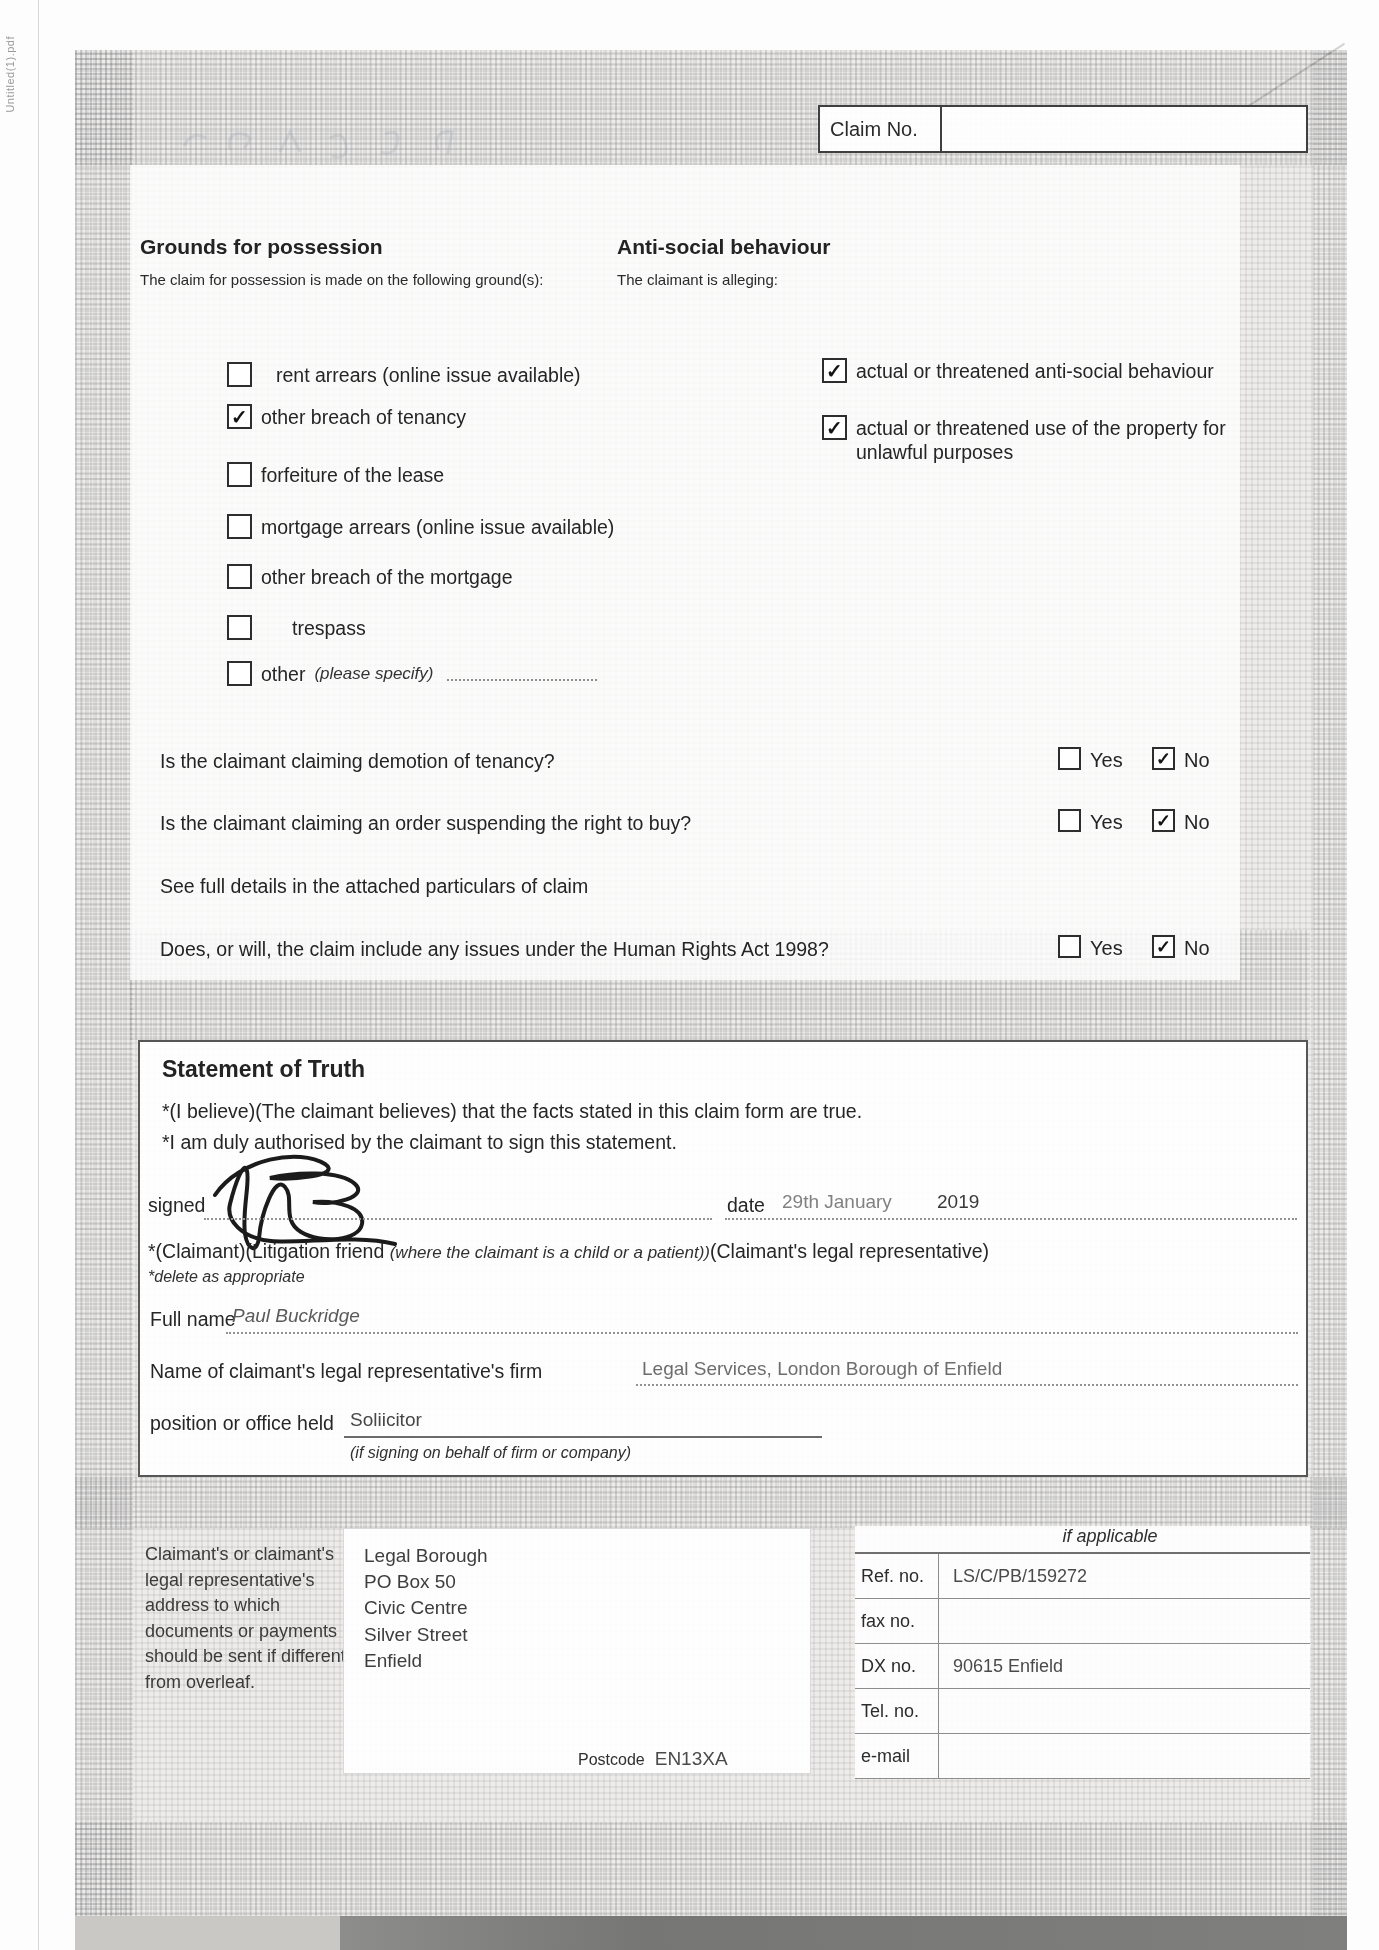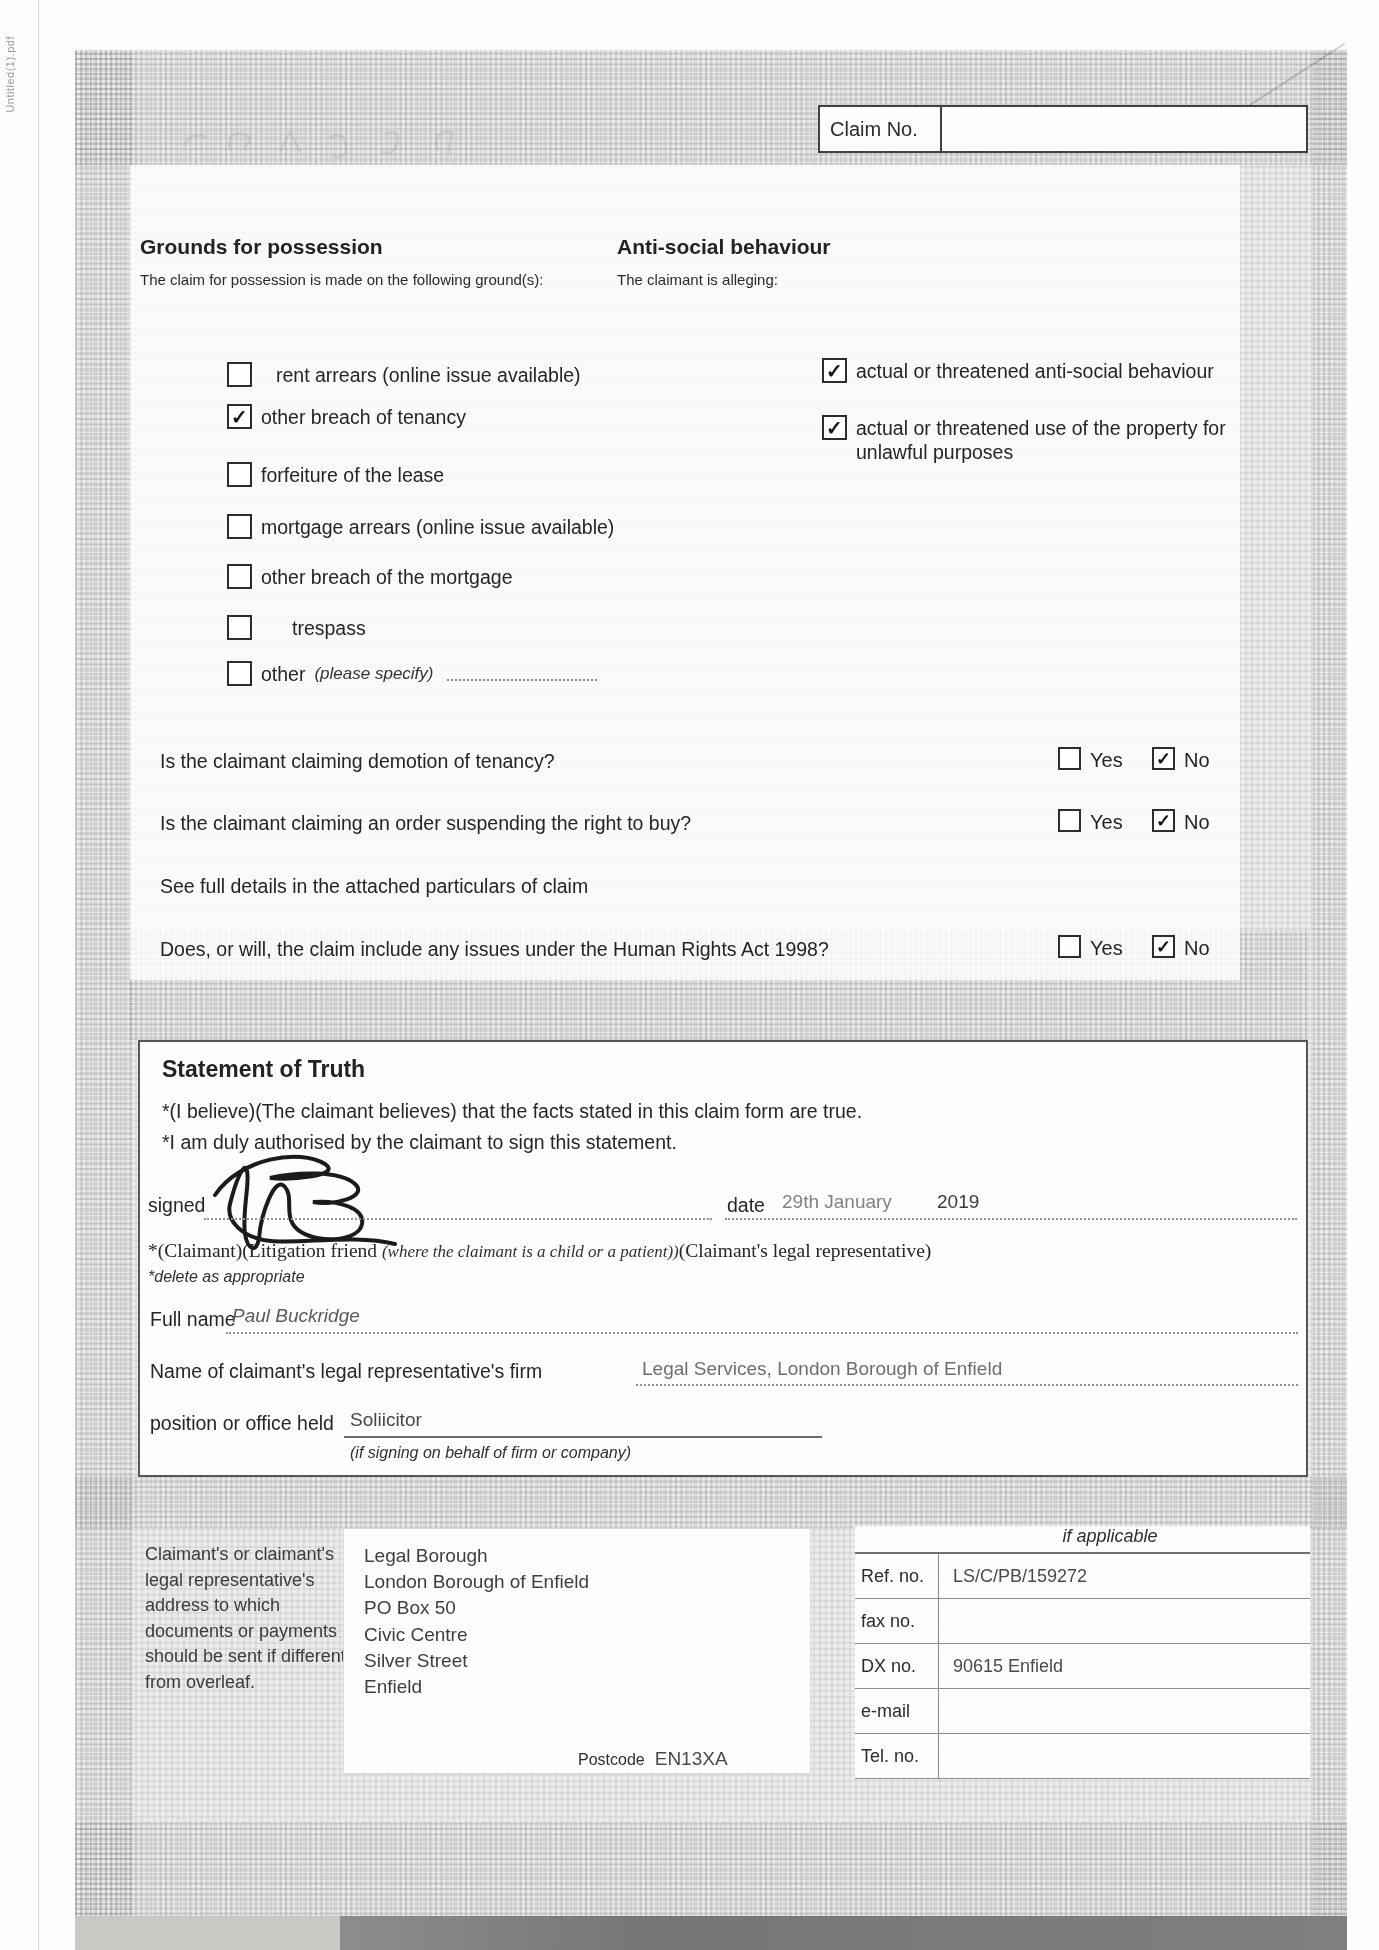--- a/index.html
+++ b/index.html
@@ -218,21 +218,21 @@
       <path d="M20 55 C 45 18, 105 8, 130 24 C 148 36, 95 40, 75 38 C 100 32, 145 30, 160 44 C 174 57, 138 66, 118 62 C 143 60, 170 68, 167 84 C 164 101, 126 104, 106 92 C 86 80, 100 58, 90 47 C 80 34, 66 74, 64 98 C 62 113, 53 111, 50 94 C 47 72, 55 42, 52 31 C 49 19, 40 44, 35 64 C 31 80, 46 98, 76 101 C 106 104, 160 94, 200 104" stroke="#1b1b1b" stroke-width="4" fill="none" stroke-linecap="round"></path>
     </svg>
 
     <div class="abs fld-lbl" style="left:8px;top:152px;">signed</div>
     <div class="dotline" style="left:64px;top:176px;width:508px;"></div>
     <div class="abs fld-lbl" style="left:587px;top:152px;">date</div>
     <div class="abs typed" style="left:642px;top:149px;color:#818181;">29th January</div>
     <div class="abs" style="left:797px;top:149px;font-size:19px;color:#3a3a3a;">2019</div>
     <div class="dotline" style="left:585px;top:176px;width:572px;"></div>
 
-    <div class="abs" style="left:8px;top:198px;font-size:19.5px;color:#262626;font-family:Liberation Serif, serif;">
+    <div class="abs" style="left:8px;top:198px;font-size:19.5px;color:#262626;">
       <span>*(Claimant)(Litigation friend </span><span class="small-it" style="font-size:17px;">(where the claimant is a child or a patient))</span><span>(Claimant's legal representative)</span>
     </div>
     <div class="abs small-it" style="left:8px;top:226px;">*delete as appropriate</div>
 
     <div class="abs fld-lbl" style="left:10px;top:266px;">Full name</div>
     <div class="abs typed" style="left:92px;top:263px;font-style:italic;">Paul Buckridge</div>
     <div class="dotline" style="left:86px;top:290px;width:1072px;"></div>
 
     <div class="abs fld-lbl" style="left:10px;top:318px;">Name of claimant's legal representative's firm</div>
     <div class="abs typed" style="left:502px;top:316px;color:#6d6d6d;">Legal Services, London Borough of Enfield</div>
@@ -241,21 +241,20 @@
     <div class="abs fld-lbl" style="left:10px;top:370px;">position or office held</div>
     <div class="abs typed" style="left:210px;top:367px;color:#464646;">Soliicitor</div>
     <div class="solidline" style="left:204px;top:394px;width:478px;"></div>
     <div class="abs small-it" style="left:210px;top:402px;">(if signing on behalf of firm or company)</div>
   </div>
 
   <div class="addr-note">Claimant's or claimant's legal representative's address to which documents or payments should be sent if different from overleaf.</div>
 
   <div class="addr-box">
     <div class="addr-line">Legal Borough</div>
-    <div class="addr-line">London Borough of Enfield</div>
     <div class="addr-line">PO Box 50</div>
     <div class="addr-line">Civic Centre</div>
     <div class="addr-line">Silver Street</div>
     <div class="addr-line">Enfield</div>
   </div>
 
   <div class="postcode-row">
     <span class="postcode-label">Postcode</span>
     <span class="postcode-value">EN13XA</span>
   </div>
@@ -269,25 +268,25 @@
       </div>
       <div class="trow">
         <div class="tlabel">fax no.</div>
         <div class="tvalue"></div>
       </div>
       <div class="trow">
         <div class="tlabel">DX no.</div>
         <div class="tvalue">90615 Enfield</div>
       </div>
       <div class="trow">
+        <div class="tlabel">Tel. no.</div>
+        <div class="tvalue"></div>
+      </div>
+      <div class="trow">
         <div class="tlabel">e-mail</div>
-        <div class="tvalue"></div>
-      </div>
-      <div class="trow">
-        <div class="tlabel">Tel. no.</div>
         <div class="tvalue"></div>
       </div>
     </div>
   </div>
 
   <div class="bottom-band-left"></div>
   <div class="bottom-band"></div>
 </div>
 
 </body></html>

